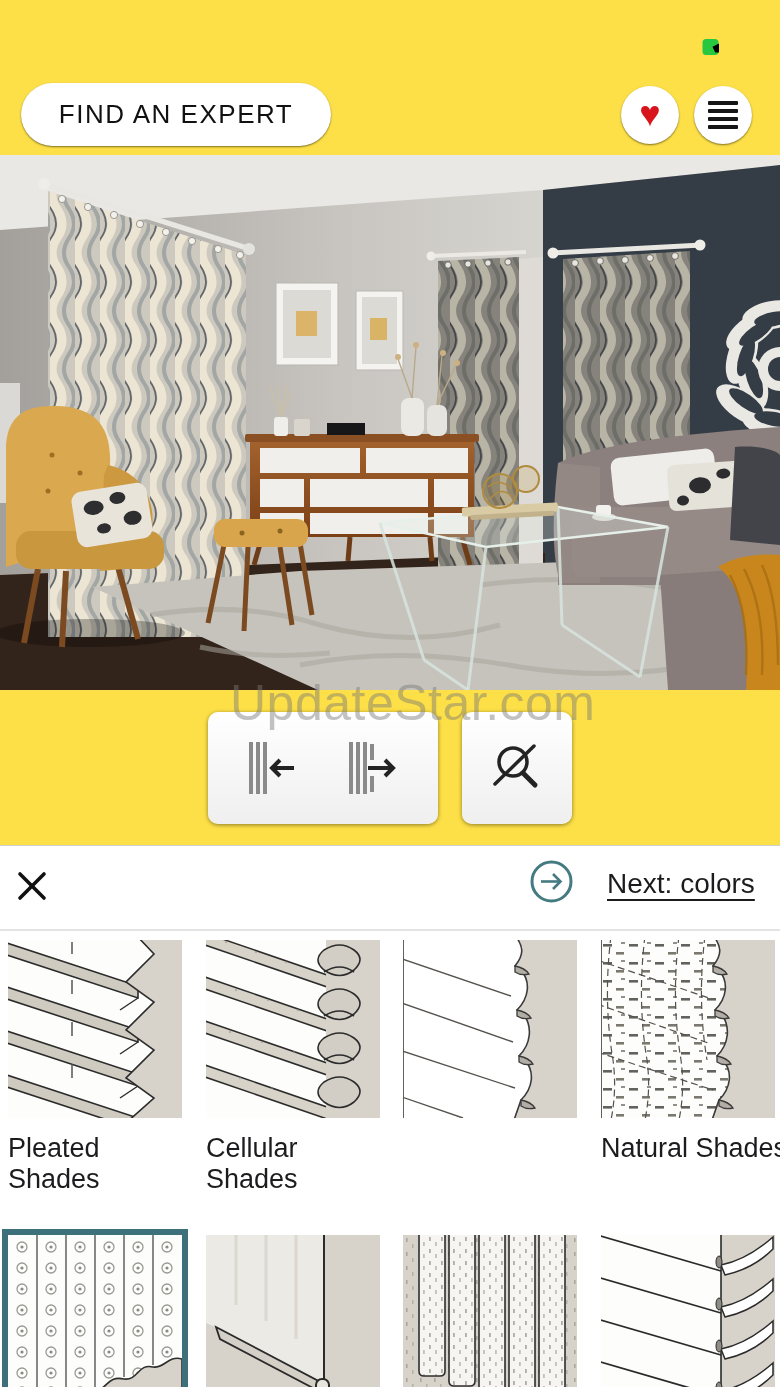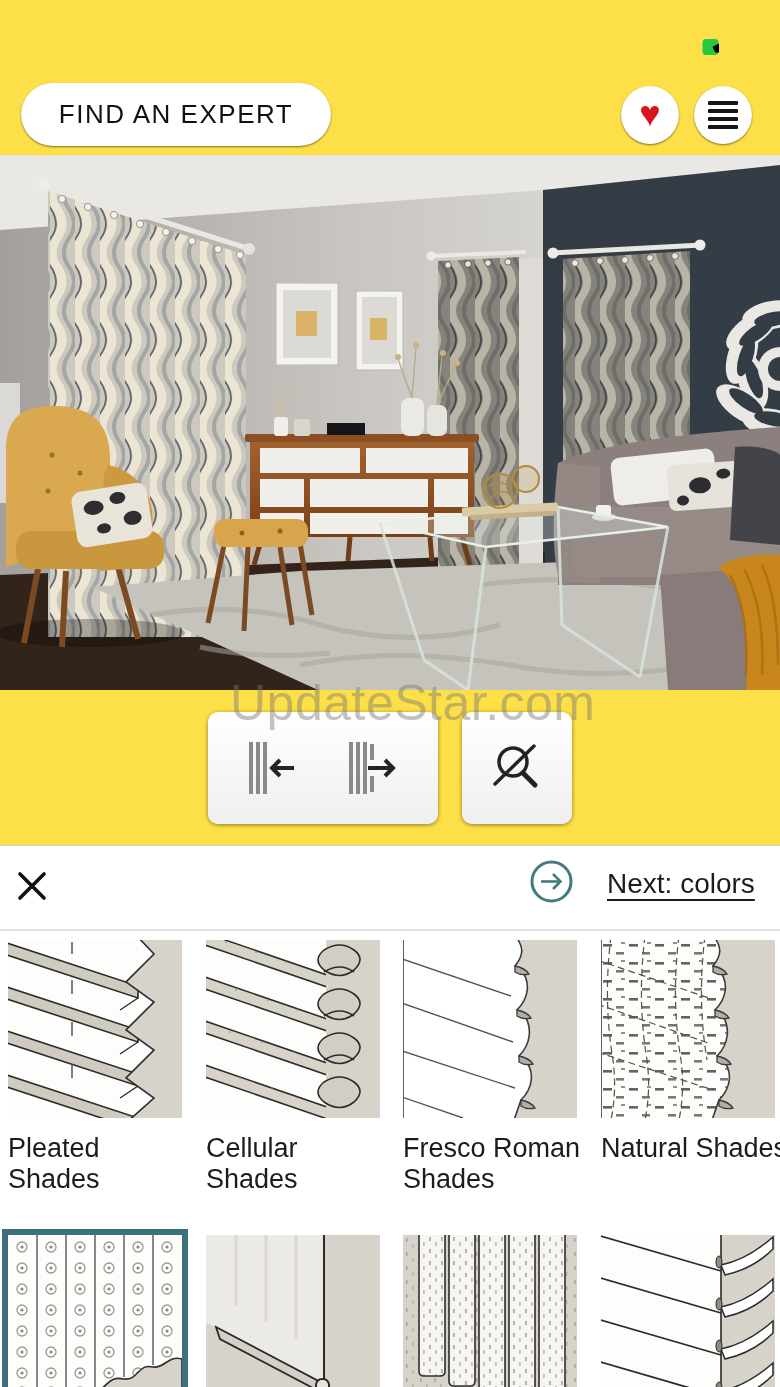--- a/index.html
+++ b/index.html
@@ -478,21 +478,20 @@
         <path d="M112,26 q10,2 14,8 q-8,2 -14,-2 z"></path>
           <path d="M114,70 q10,2 14,8 q-8,2 -14,-2 z"></path>
         <path d="M116,116 q10,2 14,8 q-8,2 -14,-2 z"></path>
           <path d="M118,160 q10,2 14,8 q-8,2 -14,-2 z"></path>
       </g>
     </svg>
   </div>
 
   <div class="tile-label" style="left:206px;top:1133px;">Cellular Shades</div>
   <div class="tile-label" style="left:8px;top:1133px;">Pleated Shades</div>
-  <div class="tile-label" style="left:403px;top:1133px;">Fresco Roman Shades</div>
   <div class="tile-label" style="left:601px;top:1133px;">Natural Shades</div>
 
   <div class="tile tile-selected">
     <svg width="174" height="178" viewBox="0 0 174 178">
       <rect width="174" height="178" fill="#fdfdfb"></rect>
       <g stroke="#3a3a3a" stroke-width="1.2">
         <line x1="29" y1="0" x2="29" y2="160"></line>
           <line x1="58" y1="0" x2="58" y2="166"></line>
           <line x1="87" y1="0" x2="87" y2="152"></line>
         <line x1="116" y1="0" x2="116" y2="142"></line>

